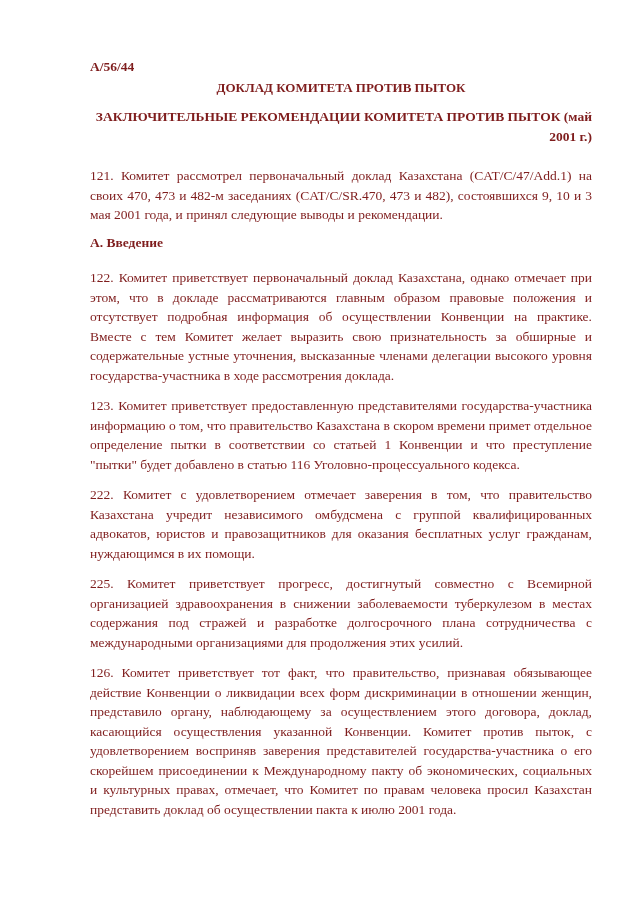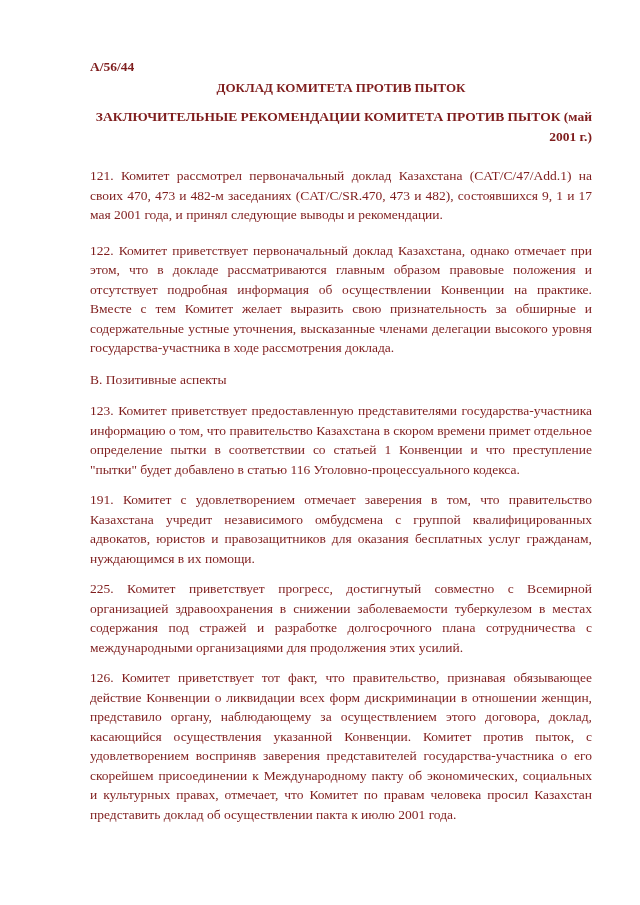--- a/index.html
+++ b/index.html
@@ -65,28 +65,28 @@
 
 <div class="page">
 
   <div class="doc-symbol">A/56/44</div>
 
   <div class="doc-title">ДОКЛАД КОМИТЕТА ПРОТИВ ПЫТОК</div>
 
   <div class="doc-subtitle">ЗАКЛЮЧИТЕЛЬНЫЕ РЕКОМЕНДАЦИИ КОМИТЕТА ПРОТИВ ПЫТОК (май 2001 г.)</div>
 
 
-  <p class="body-para first">121. Комитет рассмотрел первоначальный доклад Казахстана (CAT/C/47/Add.1) на своих 470, 473 и 482-м заседаниях (CAT/C/SR.470, 473 и 482), состоявшихся 9, 1 и 17 мая 2001 года, и принял следующие выводы и рекомендации.</p>
+  <p class="body-para first">121. Комитет рассмотрел первоначальный доклад Казахстана (CAT/C/47/Add.1) на своих 470, 473 и 482-м заседаниях (CAT/C/SR.470, 473 и 482), состоявшихся 9, 10 и 3 мая 2001 года, и принял следующие выводы и рекомендации.</p>
 
+  <div class="section-heading bold">А. Введение</div>
 
   <p class="body-para tight">122. Комитет приветствует первоначальный доклад Казахстана, однако отмечает при этом, что в докладе рассматриваются главным образом правовые положения и отсутствует подробная информация об осуществлении Конвенции на практике. Вместе с тем Комитет желает выразить свою признательность за обширные и содержательные устные уточнения, высказанные членами делегации высокого уровня государства-участника в ходе рассмотрения доклада.</p>
 
-  <div class="section-heading spaced">В. Позитивные аспекты</div>
 
   <p class="body-para">123. Комитет приветствует предоставленную представителями государства-участника информацию о том, что правительство Казахстана в скором времени примет отдельное определение пытки в соответствии со статьей 1 Конвенции и что преступление "пытки" будет добавлено в статью 116 Уголовно-процессуального кодекса.</p>
 
-  <p class="body-para">191. Комитет с удовлетворением отмечает заверения в том, что правительство Казахстана учредит независимого омбудсмена с группой квалифицированных адвокатов, юристов и правозащитников для оказания бесплатных услуг гражданам, нуждающимся в их помощи.</p>
+  <p class="body-para">222. Комитет с удовлетворением отмечает заверения в том, что правительство Казахстана учредит независимого омбудсмена с группой квалифицированных адвокатов, юристов и правозащитников для оказания бесплатных услуг гражданам, нуждающимся в их помощи.</p>
 
   <p class="body-para">225. Комитет приветствует прогресс, достигнутый совместно с Всемирной организацией здравоохранения в снижении заболеваемости туберкулезом в местах содержания под стражей и разработке долгосрочного плана сотрудничества с международными организациями для продолжения этих усилий.</p>
 
   <p class="body-para">126. Комитет приветствует тот факт, что правительство, признавая обязывающее действие Конвенции о ликвидации всех форм дискриминации в отношении женщин, представило органу, наблюдающему за осуществлением этого договора, доклад, касающийся осуществления указанной Конвенции. Комитет против пыток, с удовлетворением восприняв заверения представителей государства-участника о его скорейшем присоединении к Международному пакту об экономических, социальных и культурных правах, отмечает, что Комитет по правам человека просил Казахстан представить доклад об осуществлении пакта к июлю 2001 года.</p>
 
 </div>
 
 </body></html>

